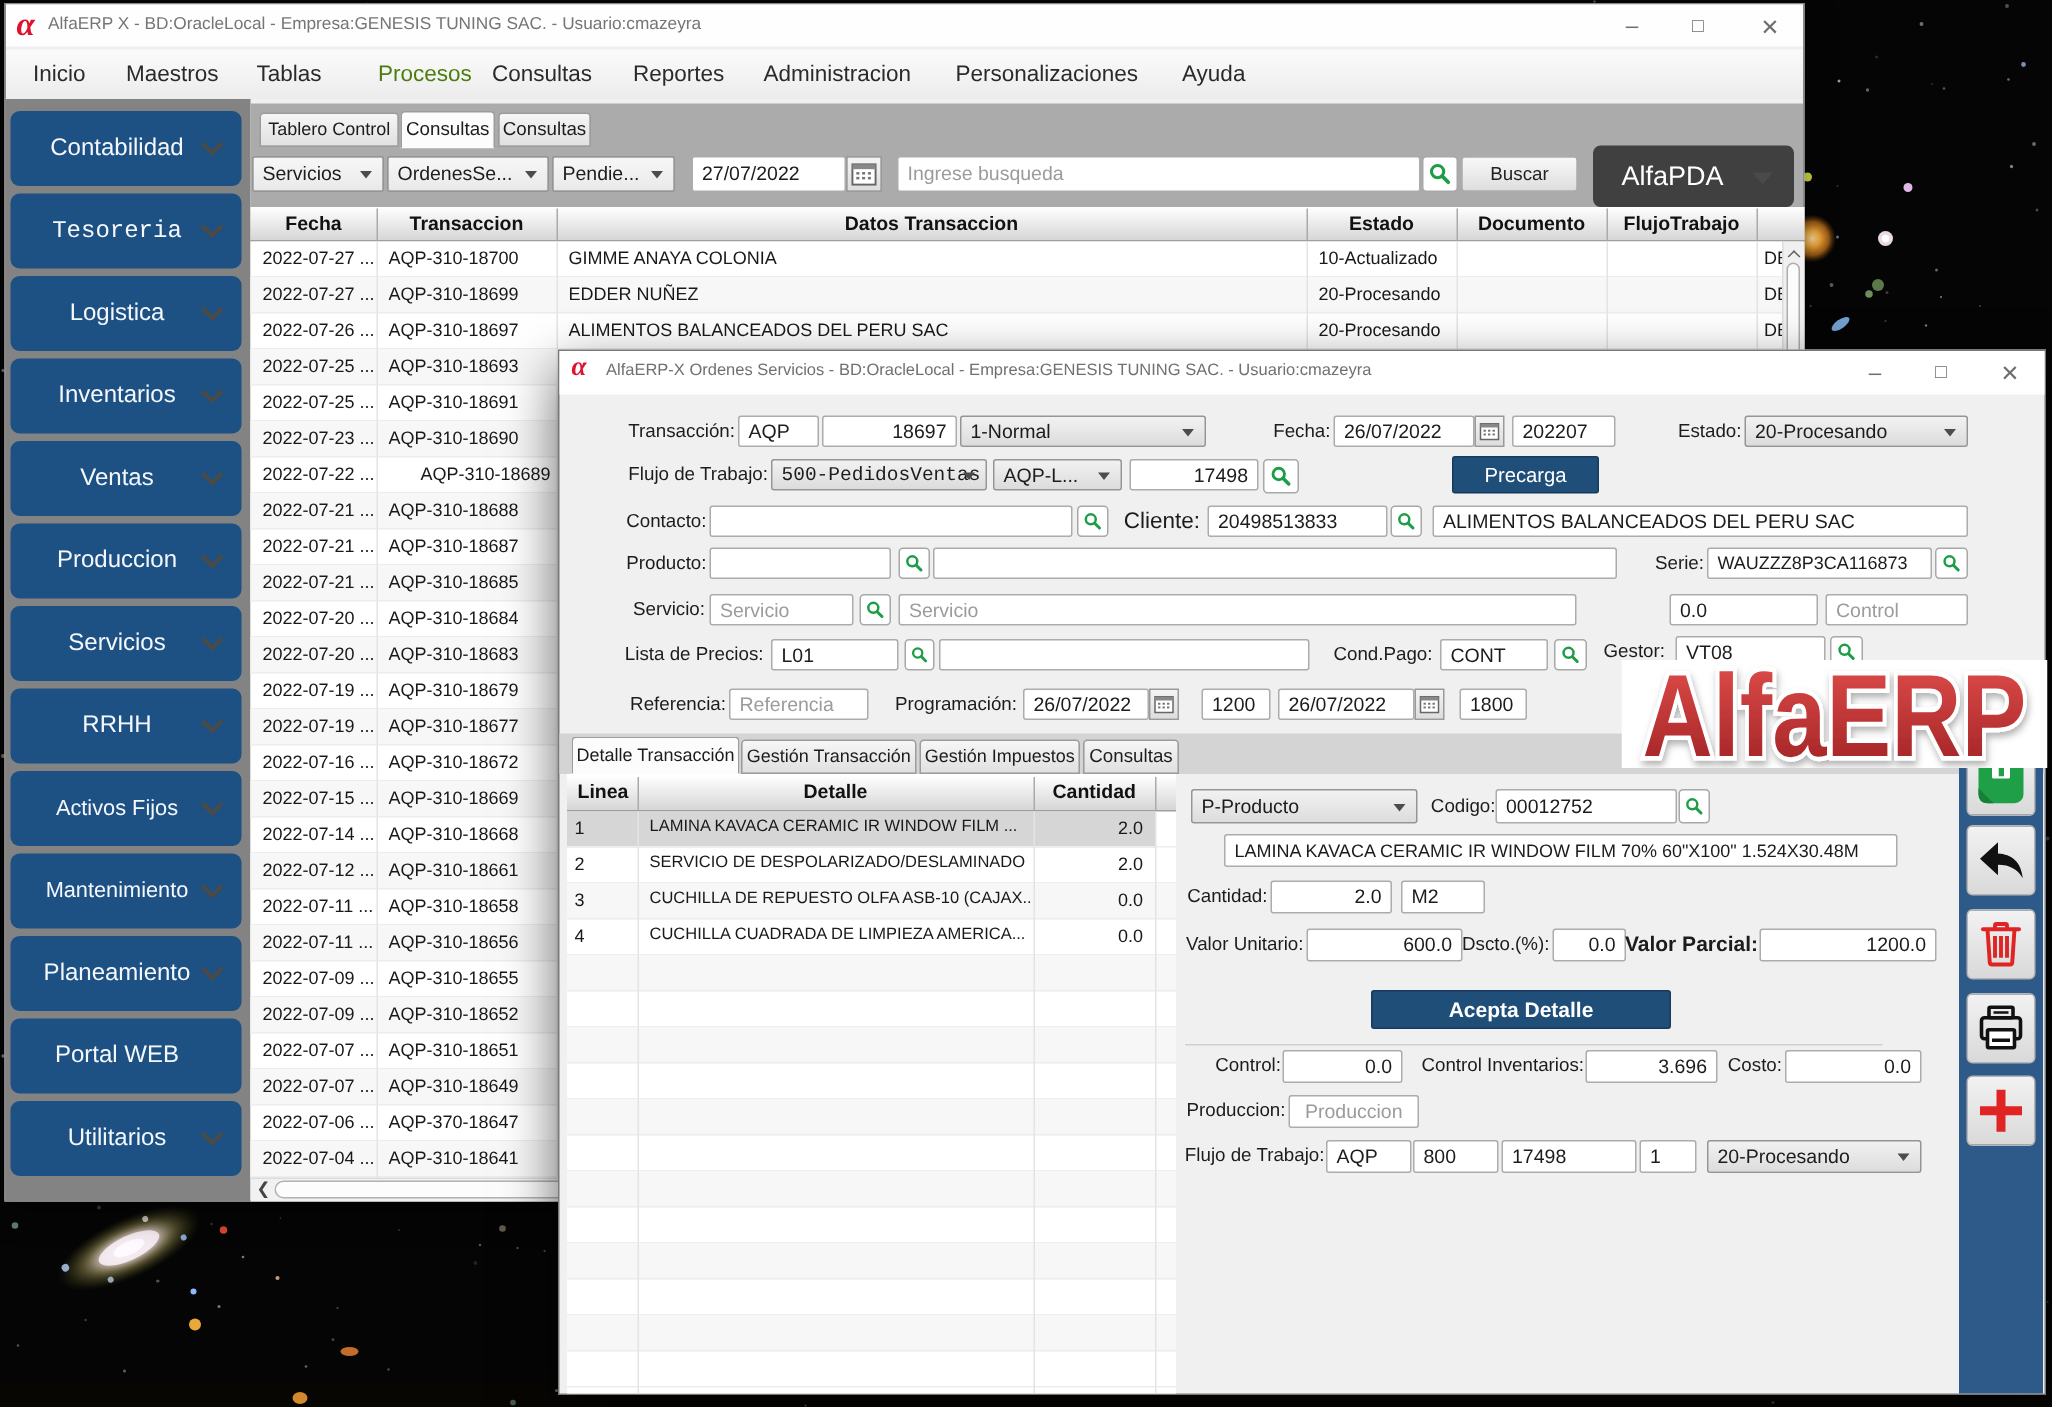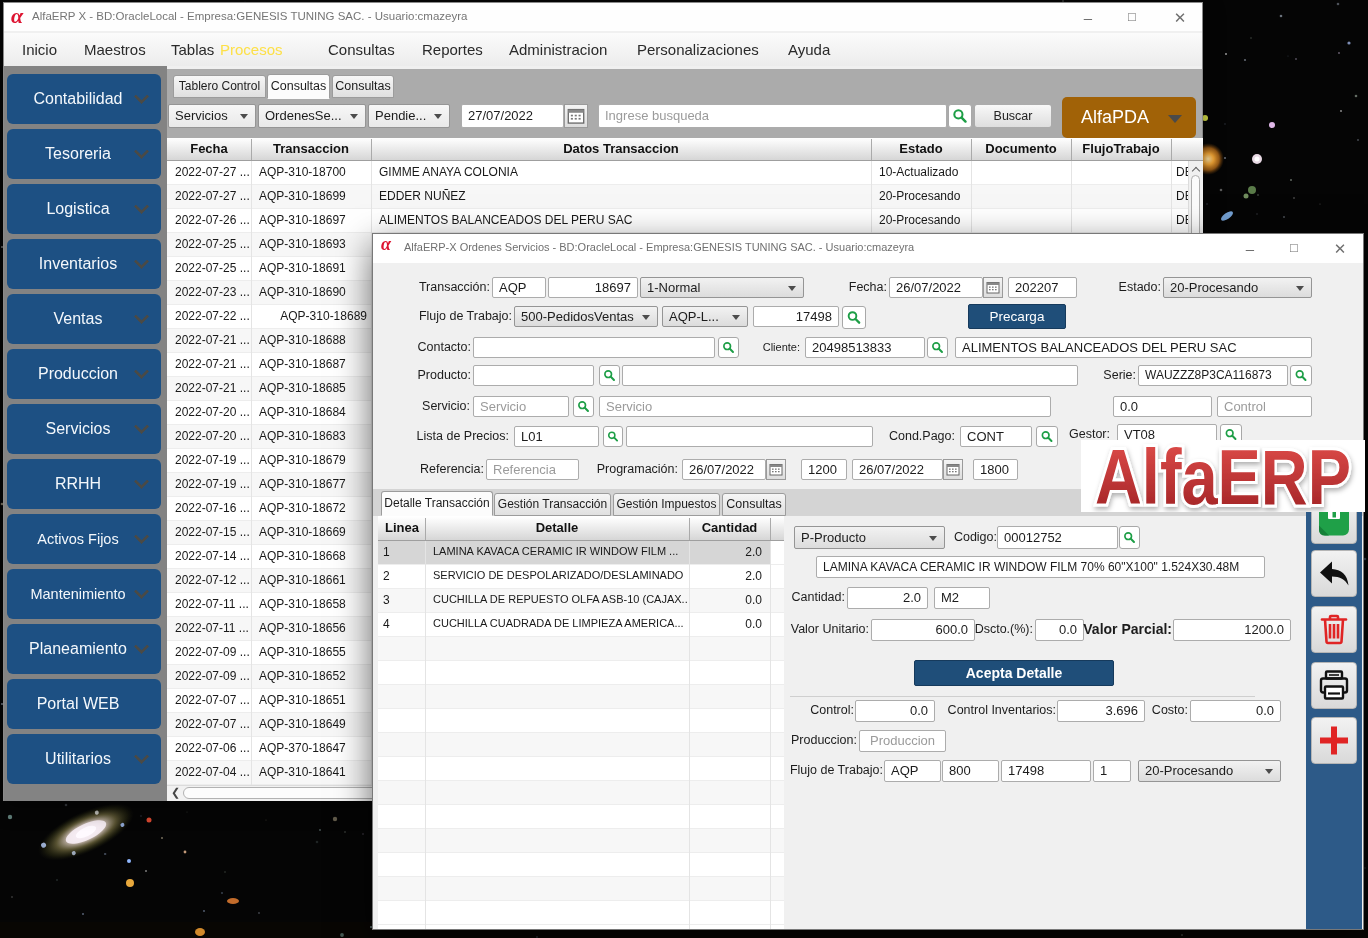--- a/index.html
+++ b/index.html
@@ -656,29 +656,29 @@
 <div class="abs" style="left:4px;top:3px;width:1198px;height:28px;background:#fefefe;"></div>
 <div class="abs" style="left:11px;top:3px;font-size:22px;color:#dd1330;font-weight:bold;font-family:Liberation Serif,serif;font-style:italic;">α</div>
 <div class="abs" style="left:32px;top:10px;font-size:11.5px;color:#757575;white-space:nowrap;">AlfaERP X - BD:OracleLocal - Empresa:GENESIS TUNING SAC. - Usuario:cmazeyra</div>
 <div class="wbtn" style="left:1073px;top:9px;">–</div>
 <div class="wbtn" style="left:1117px;top:9px;font-size:13px;">□</div>
 <div class="wbtn" style="left:1165px;top:9px;">✕</div>
 <div class="abs" style="left:4px;top:33px;width:1198px;height:33px;background:linear-gradient(#fbfbfb,#ececec);"></div>
 <div class="abs" style="left:22px;top:41px;font-size:15px;color:#2a2a2a;white-space:nowrap;">Inicio</div>
 <div class="abs" style="left:84px;top:41px;font-size:15px;color:#2a2a2a;white-space:nowrap;">Maestros</div>
 <div class="abs" style="left:171px;top:41px;font-size:15px;color:#2a2a2a;white-space:nowrap;">Tablas</div>
-<div class="abs" style="left:220px;top:41px;font-size:15px;color:#fde047;white-space:nowrap;">Procesos</div>
+<div class="abs" style="left:252px;top:41px;font-size:15px;color:#4d7c0f;white-space:nowrap;">Procesos</div>
 <div class="abs" style="left:328px;top:41px;font-size:15px;color:#2a2a2a;white-space:nowrap;">Consultas</div>
 <div class="abs" style="left:422px;top:41px;font-size:15px;color:#2a2a2a;white-space:nowrap;">Reportes</div>
 <div class="abs" style="left:509px;top:41px;font-size:15px;color:#2a2a2a;white-space:nowrap;">Administracion</div>
 <div class="abs" style="left:637px;top:41px;font-size:15px;color:#2a2a2a;white-space:nowrap;">Personalizaciones</div>
 <div class="abs" style="left:788px;top:41px;font-size:15px;color:#2a2a2a;white-space:nowrap;">Ayuda</div>
 <div class="abs" style="left:4px;top:66px;width:163px;height:735px;background:#838383;"></div>
 <div class="sbtn" style="left:7px;top:74px;width:154px;height:50px;line-height:50px;font-size:16px;">Contabilidad<s class="ch"></s></div>
-<div class="sbtn" style="left:7px;top:129px;width:154px;height:50px;line-height:50px;font-size:16px;">Tesoreria<s class="ch"></s></div>
+<div class="sbtn" style="left:7px;top:129px;width:154px;height:50px;line-height:50px;font-size:16px;font-family:Liberation Mono, monospace;">Tesoreria<s class="ch"></s></div>
 <div class="sbtn" style="left:7px;top:184px;width:154px;height:50px;line-height:50px;font-size:16px;">Logistica<s class="ch"></s></div>
 <div class="sbtn" style="left:7px;top:239px;width:154px;height:50px;line-height:50px;font-size:16px;">Inventarios<s class="ch"></s></div>
 <div class="sbtn" style="left:7px;top:294px;width:154px;height:50px;line-height:50px;font-size:16px;">Ventas<s class="ch"></s></div>
 <div class="sbtn" style="left:7px;top:349px;width:154px;height:50px;line-height:50px;font-size:16px;">Produccion<s class="ch"></s></div>
 <div class="sbtn" style="left:7px;top:404px;width:154px;height:50px;line-height:50px;font-size:16px;">Servicios<s class="ch"></s></div>
 <div class="sbtn" style="left:7px;top:459px;width:154px;height:50px;line-height:50px;font-size:16px;">RRHH<s class="ch"></s></div>
 <div class="sbtn" style="left:7px;top:514px;width:154px;height:50px;line-height:50px;font-size:14.5px;">Activos Fijos<s class="ch"></s></div>
 <div class="sbtn" style="left:7px;top:569px;width:154px;height:50px;line-height:50px;font-size:14.5px;">Mantenimiento<s class="ch"></s></div>
 <div class="sbtn" style="left:7px;top:624px;width:154px;height:50px;line-height:50px;font-size:16px;">Planeamiento<s class="ch"></s></div>
 <div class="sbtn" style="left:7px;top:679px;width:154px;height:50px;line-height:50px;font-size:16px;">Portal WEB</div>
@@ -706,21 +706,21 @@
         </svg>
       </div>
 <div class="fld ph" style="left:598px;top:104px;width:349px;height:24px;line-height:22px;font-size:13px;">Ingrese busqueda</div>
 <div class="lup" style="left:948px;top:104px;width:24px;height:24px;">
         <svg viewBox="0 0 18 18">
           <circle cx="7.2" cy="7.2" r="4.6" fill="none" stroke="#1d9e46" stroke-width="2.3"></circle>
           <line x1="10.8" y1="10.8" x2="15.2" y2="15.2" stroke="#1d9e46" stroke-width="2.8" stroke-linecap="round"></line>
         </svg>
       </div>
 <div class="abs" style="left:974px;top:104px;width:78px;height:24px;background:linear-gradient(#f8f8f8,#dedede);border:1px solid #ababab;border-radius:3px;text-align:center;line-height:22px;font-size:12.5px;color:#222;">Buscar</div>
-<div class="abs" style="left:1062px;top:97px;width:134px;height:41px;background:#a16207;border-radius:5px;color:#fff;font-size:18px;line-height:41px;text-align:center;padding-right:28px;">AlfaPDA<s class="arr" style="right:14px;border-left-width:7px;border-right-width:7px;border-top:8px solid #4a4a4a;margin-top:-3px;"></s></div>
+<div class="abs" style="left:1062px;top:97px;width:134px;height:41px;background:#404040;border-radius:5px;color:#fff;font-size:18px;line-height:41px;text-align:center;padding-right:28px;">AlfaPDA<s class="arr" style="right:14px;border-left-width:7px;border-right-width:7px;border-top:8px solid #4a4a4a;margin-top:-3px;"></s></div>
 <div class="hdr" style="left:167px;top:138px;width:1036px;height:23px;"></div>
 <div class="hc" style="left:167px;top:141px;width:84px;">Fecha</div>
 <div class="hc" style="left:251px;top:141px;width:120px;">Transaccion</div>
 <div class="hc" style="left:371px;top:141px;width:500px;">Datos Transaccion</div>
 <div class="hc" style="left:871px;top:141px;width:100px;">Estado</div>
 <div class="hc" style="left:971px;top:141px;width:100px;">Documento</div>
 <div class="hc" style="left:1071px;top:141px;width:100px;">FlujoTrabajo</div>
 <div class="hsep" style="left:251px;top:139px;height:21px;"></div>
 <div class="hsep" style="left:371px;top:139px;height:21px;"></div>
 <div class="hsep" style="left:871px;top:139px;height:21px;"></div>
@@ -866,39 +866,39 @@
             <rect x="3" y="8" width="1.6" height="1.3"></rect>
             <rect x="6" y="8" width="1.6" height="1.3"></rect>
             <rect x="9" y="8" width="1.6" height="1.3"></rect>
           </g>
         </svg>
       </div>
 <div class="fld" style="left:1008px;top:277px;width:69px;height:21px;line-height:19px;font-size:13px;">202207</div>
 <div class="lbl" style="left:921px;top:277px;width:240px;height:21px;line-height:21px;font-size:12.5px;color:#1c1c1c;">Estado:</div>
 <div class="cmb" style="left:1163px;top:277px;width:149px;height:21px;line-height:19px;font-size:13px;">20-Procesando<s class="arr"></s></div>
 <div class="lbl" style="left:272px;top:306px;width:240px;height:21px;line-height:21px;font-size:12.5px;color:#1c1c1c;">Flujo de Trabajo:</div>
-<div class="cmb" style="left:514px;top:306px;width:144px;height:21px;line-height:19px;font-size:13px;">500-PedidosVentas<s class="arr"></s></div>
+<div class="cmb" style="left:514px;top:306px;width:144px;height:21px;line-height:19px;font-size:13px;font-family:Liberation Mono, monospace;">500-PedidosVentas<s class="arr"></s></div>
 <div class="cmb" style="left:662px;top:306px;width:86px;height:21px;line-height:19px;font-size:13px;">AQP-L...<s class="arr"></s></div>
 <div class="fld r" style="left:753px;top:306px;width:86px;height:21px;line-height:19px;font-size:13px;">17498</div>
 <div class="lup" style="left:842px;top:306px;width:24px;height:23px;">
         <svg viewBox="0 0 18 18">
           <circle cx="7.2" cy="7.2" r="4.6" fill="none" stroke="#1d9e46" stroke-width="2.3"></circle>
           <line x1="10.8" y1="10.8" x2="15.2" y2="15.2" stroke="#1d9e46" stroke-width="2.8" stroke-linecap="round"></line>
         </svg>
       </div>
 <div class="navy" style="left:968px;top:304px;width:98px;height:25px;line-height:24px;font-size:13.5px;">Precarga</div>
 <div class="lbl" style="left:231px;top:337px;width:240px;height:21px;line-height:21px;font-size:12.5px;color:#1c1c1c;">Contacto:</div>
 <div class="fld" style="left:473px;top:337px;width:242px;height:21px;line-height:19px;font-size:13px;"></div>
 <div class="lup" style="left:718px;top:337px;width:21px;height:21px;">
         <svg viewBox="0 0 18 18">
           <circle cx="7.2" cy="7.2" r="4.6" fill="none" stroke="#1d9e46" stroke-width="2.3"></circle>
           <line x1="10.8" y1="10.8" x2="15.2" y2="15.2" stroke="#1d9e46" stroke-width="2.8" stroke-linecap="round"></line>
         </svg>
       </div>
-<div class="lbl" style="left:560px;top:337px;width:240px;height:21px;line-height:21px;font-size:11px;color:#1c1c1c;">Cliente:</div>
+<div class="lbl" style="left:560px;top:337px;width:240px;height:21px;line-height:21px;font-size:15px;color:#1c1c1c;">Cliente:</div>
 <div class="fld" style="left:805px;top:337px;width:120px;height:21px;line-height:19px;font-size:13px;">20498513833</div>
 <div class="lup" style="left:927px;top:337px;width:21px;height:21px;">
         <svg viewBox="0 0 18 18">
           <circle cx="7.2" cy="7.2" r="4.6" fill="none" stroke="#1d9e46" stroke-width="2.3"></circle>
           <line x1="10.8" y1="10.8" x2="15.2" y2="15.2" stroke="#1d9e46" stroke-width="2.8" stroke-linecap="round"></line>
         </svg>
       </div>
 <div class="fld" style="left:955px;top:337px;width:357px;height:21px;line-height:19px;font-size:13px;">ALIMENTOS BALANCEADOS DEL PERU SAC</div>
 <div class="lbl" style="left:231px;top:365px;width:240px;height:21px;line-height:21px;font-size:12.5px;color:#1c1c1c;">Producto:</div>
 <div class="fld" style="left:473px;top:365px;width:121px;height:21px;line-height:19px;font-size:13px;"></div>

